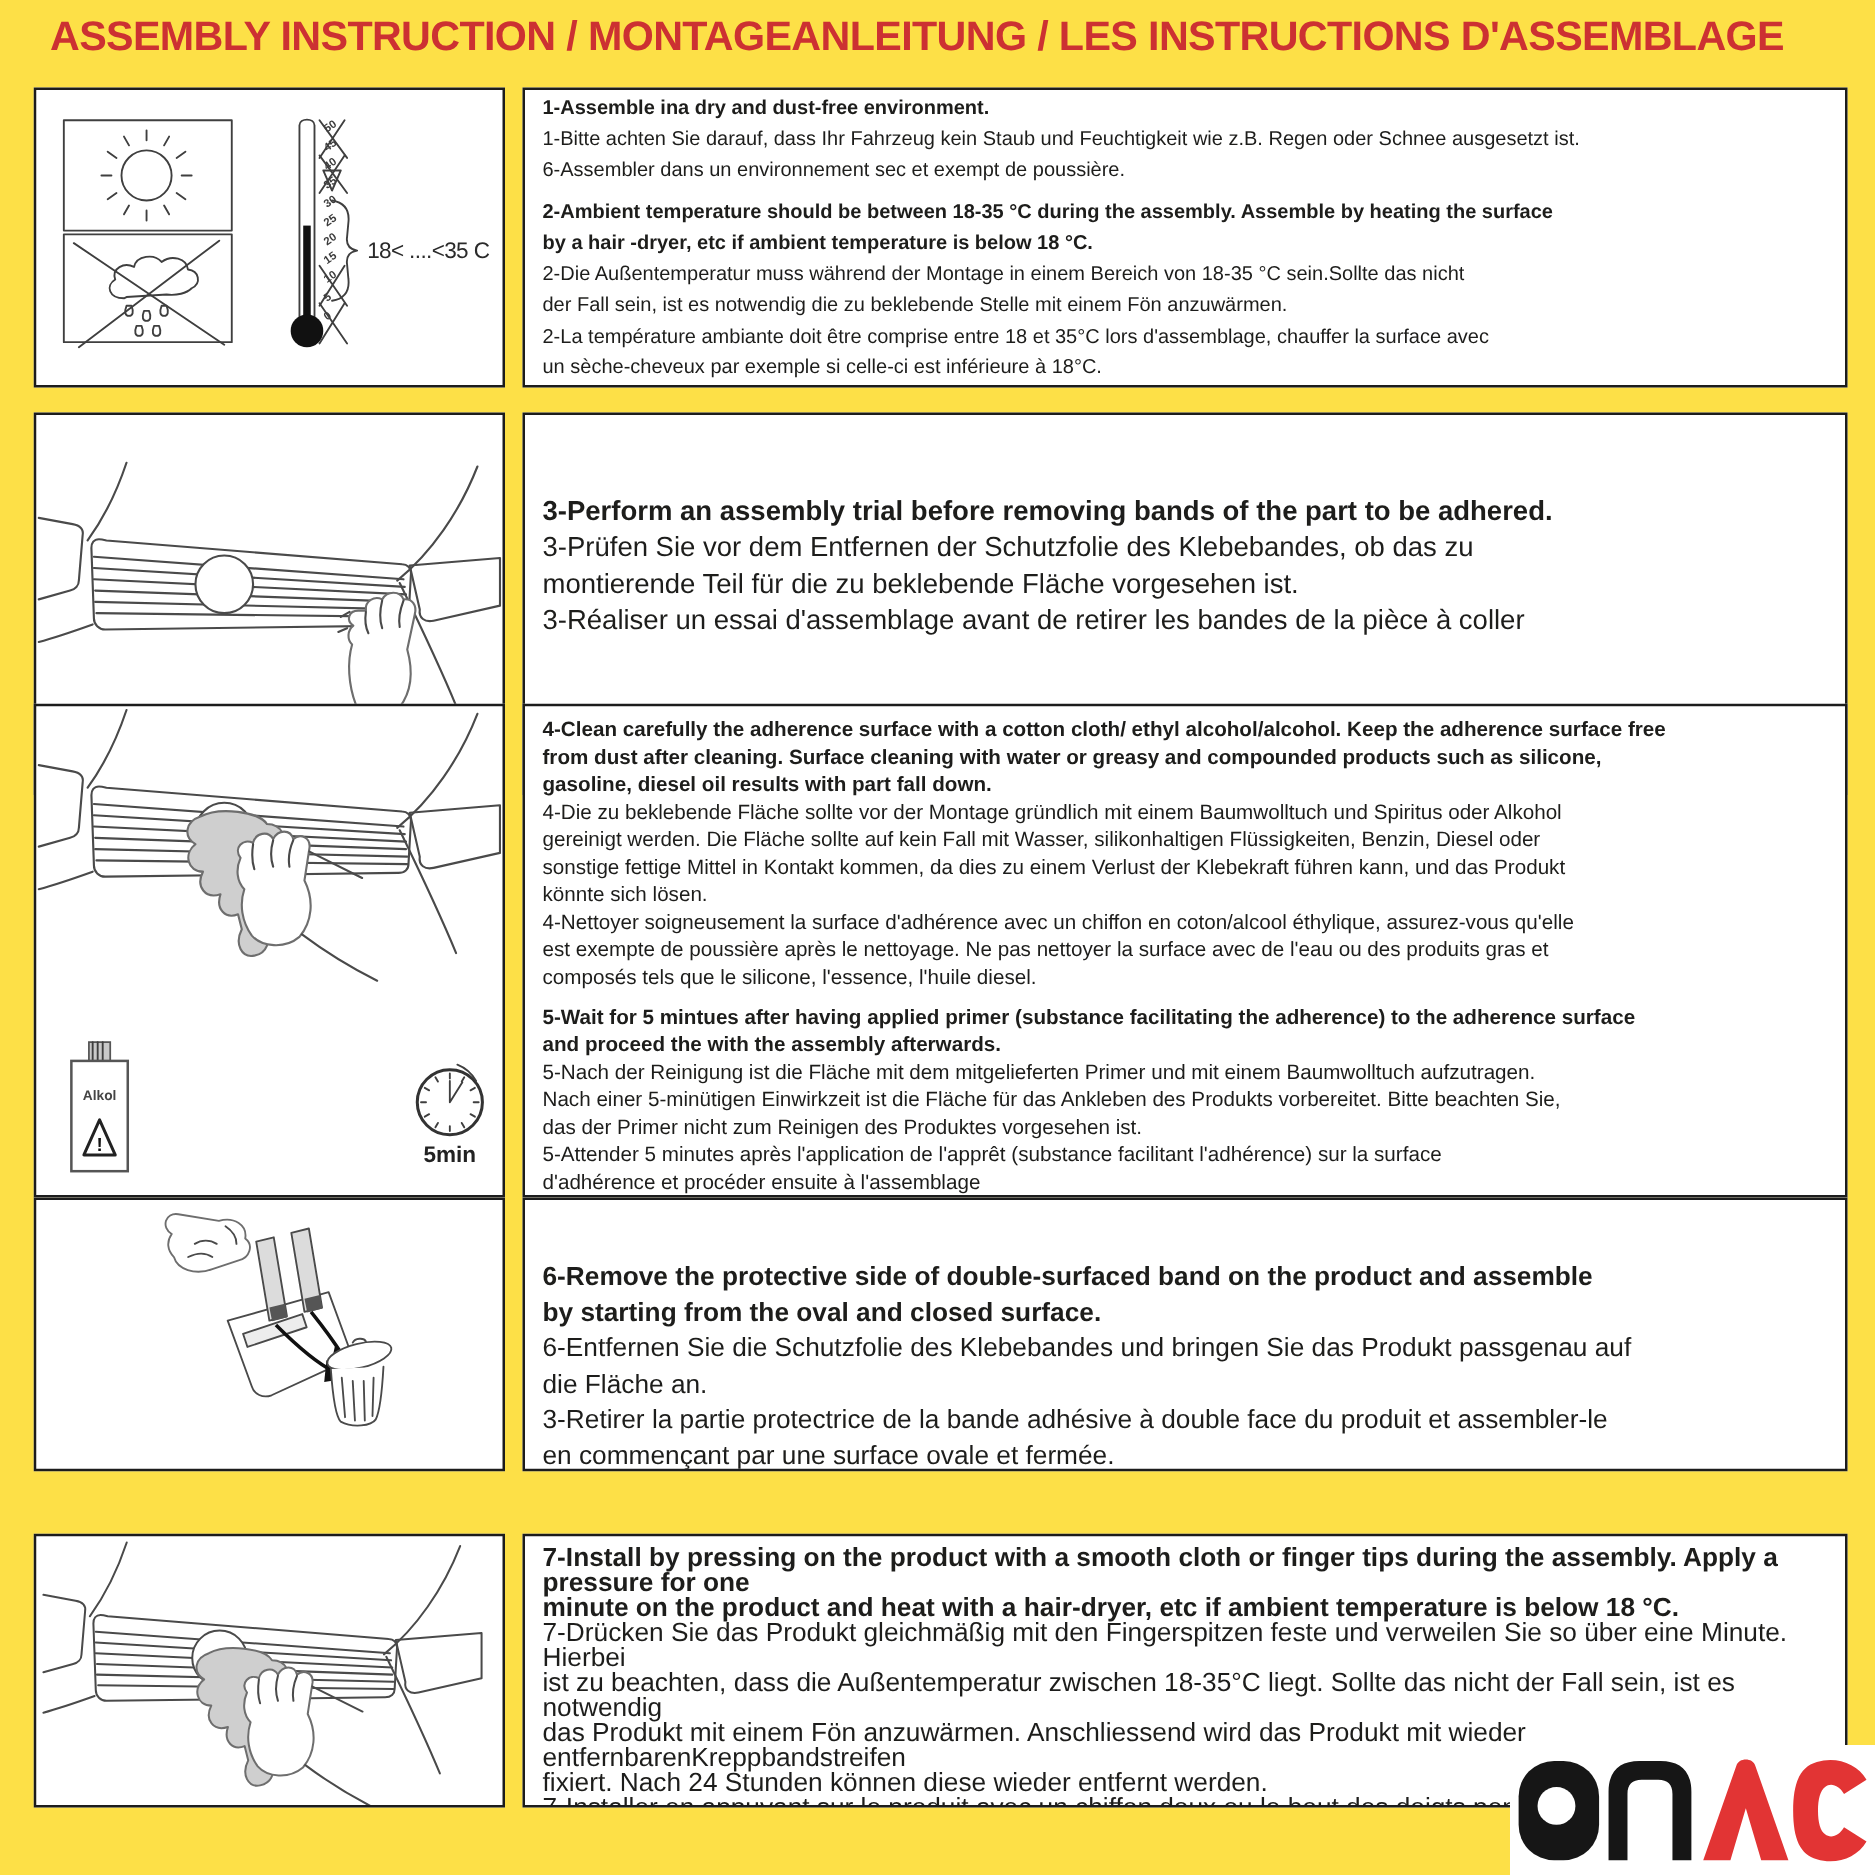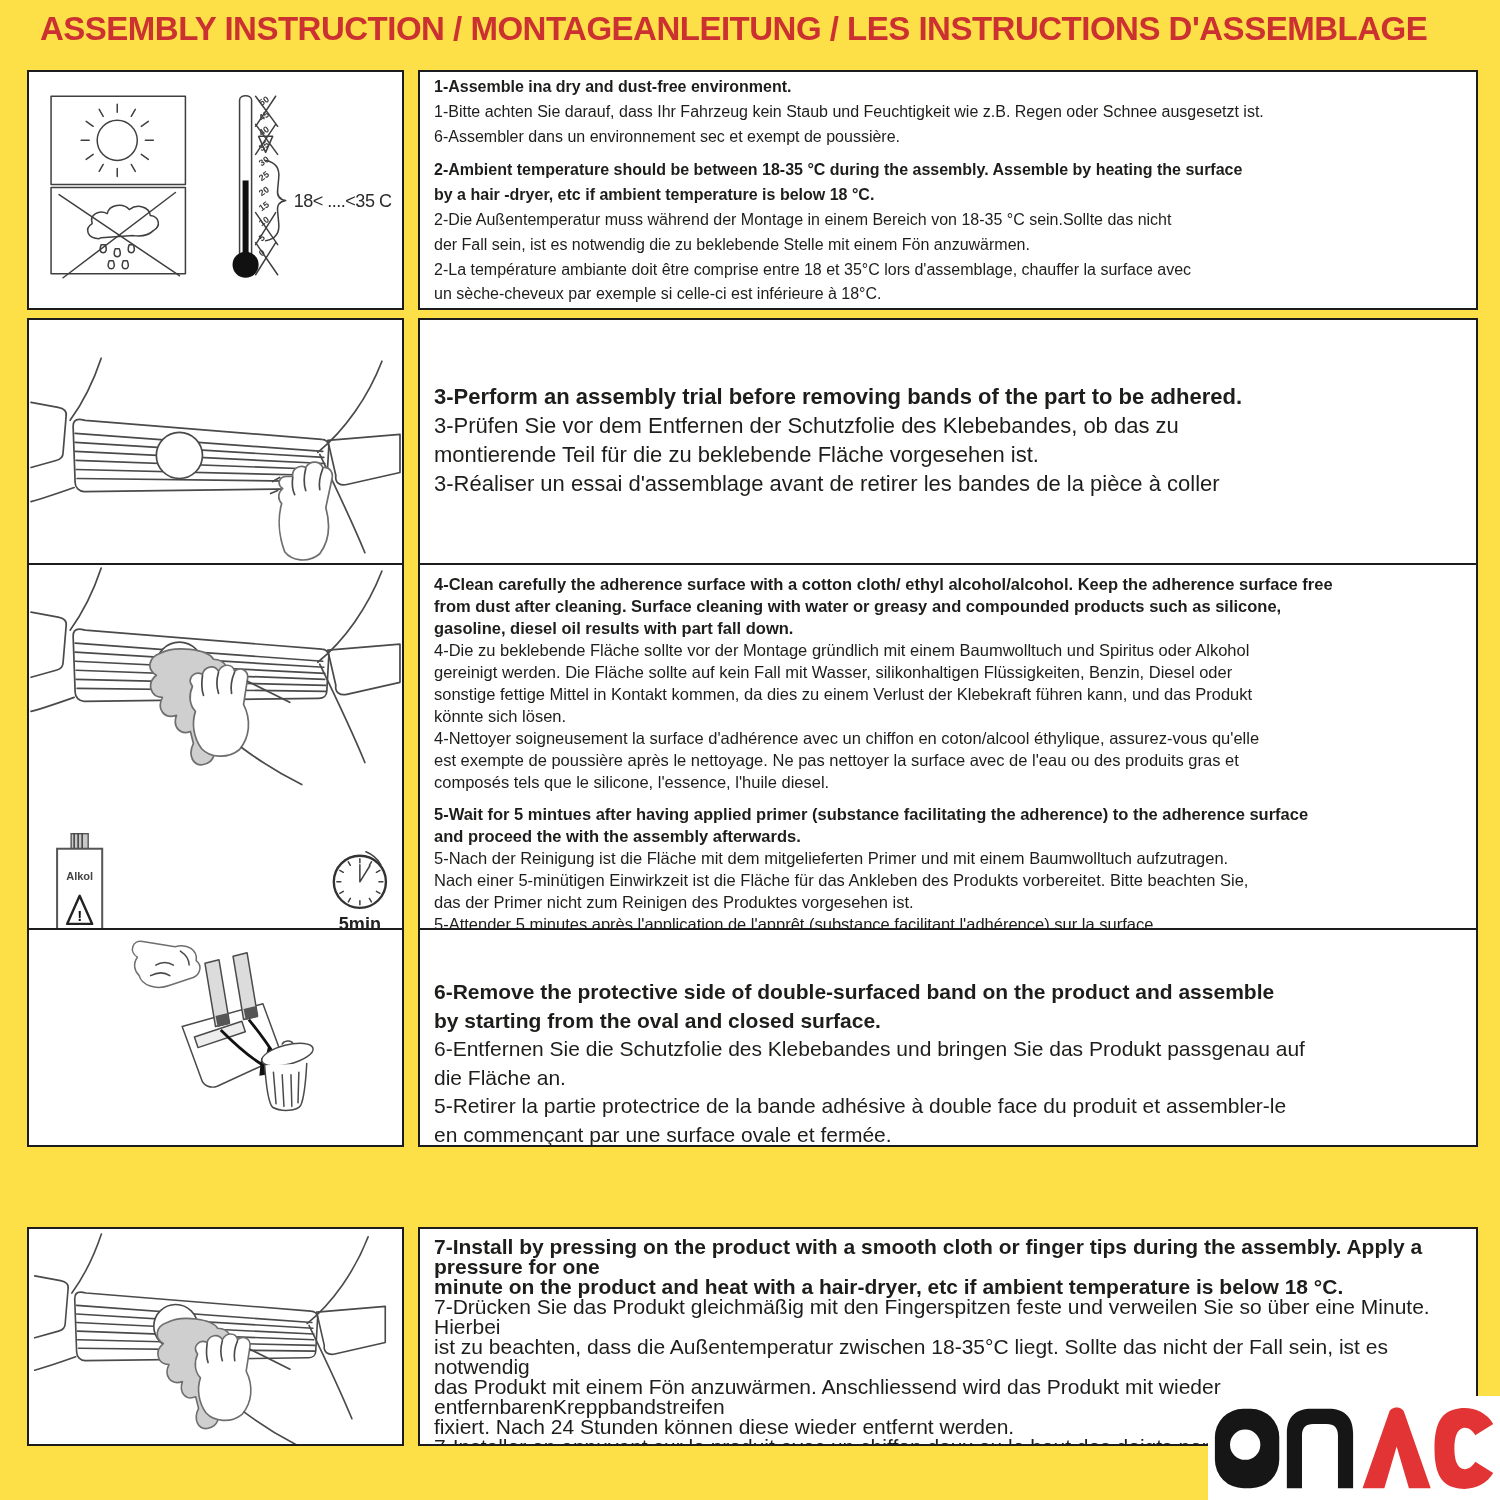--- a/index.html
+++ b/index.html
@@ -1,22 +1,22 @@
 <!DOCTYPE html>
 <html><head>
 <meta charset="utf-8">
 <style>
   html,body{margin:0;padding:0;background:#fff;}
   .page{position:relative;width:1500px;height:1500px;background:#fde047;overflow:hidden;
         font-family:"Liberation Sans","DejaVu Sans",sans-serif;color:#1d1d1b;}
   .page-title{position:absolute;left:40px;top:10px;margin:0;font-size:33px;font-weight:700;
         letter-spacing:-0.5px;color:#cc3132;white-space:nowrap;}
   .row{position:absolute;left:0;width:1500px;}
-  .r1{top:70px;height:240px;} .r2{top:318px;height:306px;} .r3{top:563px;height:395px;}
-  .r4{top:928px;height:219px;border-radius:24px;} .r5{top:1227px;height:219px;}
+  .r1{top:70px;height:240px;} .r2{top:330px;height:306px;} .r3{top:563px;height:395px;}
+  .r4{top:958px;height:219px;border-radius:24px;} .r5{top:1227px;height:219px;}
   .illus{position:absolute;left:27px;top:0;width:377px;height:100%;border:2.5px solid #1c1c1c;
         background:#fff;box-sizing:border-box;}
   .illus svg{position:absolute;left:0;top:0;width:100%;height:100%;}
   .textbox{position:absolute;left:418px;top:0;width:1060px;height:100%;border:2.5px solid #1c1c1c;
         background:#fff;box-sizing:border-box;overflow:hidden;}
   .textbox p{margin:0;white-space:pre-line;}
   .b{font-weight:700;}
   .t1{padding:3px 16px 0 14px;font-size:16px;line-height:24.8px;}
   .t1 .gap{margin-top:9px;}
   .t2{padding:62px 16px 0 14px;font-size:22px;line-height:29px;}
@@ -213,21 +213,21 @@
           <path fill="#fff" d="M242,154 C244,182 247,198 251,202 C262,208 279,206 283,200 C287,192 289,170 290,152"></path>
           <path d="M252,162 L255,198 M262,165 L264,201 M272,165 L273,201 M281,162 L280,197"></path>
         </g>
       </svg>
     </div>
     <div class="textbox t4">
       <p class="b">6-Remove the protective side of double-surfaced band on the product and assemble
 by starting from the oval and closed surface.</p>
       <p>6-Entfernen Sie die Schutzfolie des Klebebandes und bringen Sie das Produkt passgenau auf
 die Fläche an.</p>
-      <p>5-Retirer la partie protectrice de la bande adhésive à double face du produit et assembler-le
+      <p>3-Retirer la partie protectrice de la bande adhésive à double face du produit et assembler-le
 en commençant par une surface ovale et fermée.</p>
     </div>
   </section>
 
   <section class="row r5">
     <div class="illus">
       <svg viewBox="0 0 372 214">
         <g transform="scale(0.95) translate(4,2)">
           <use href="#car-base"></use>
           <use href="#hand-cloth" transform="translate(10,8)"></use>

